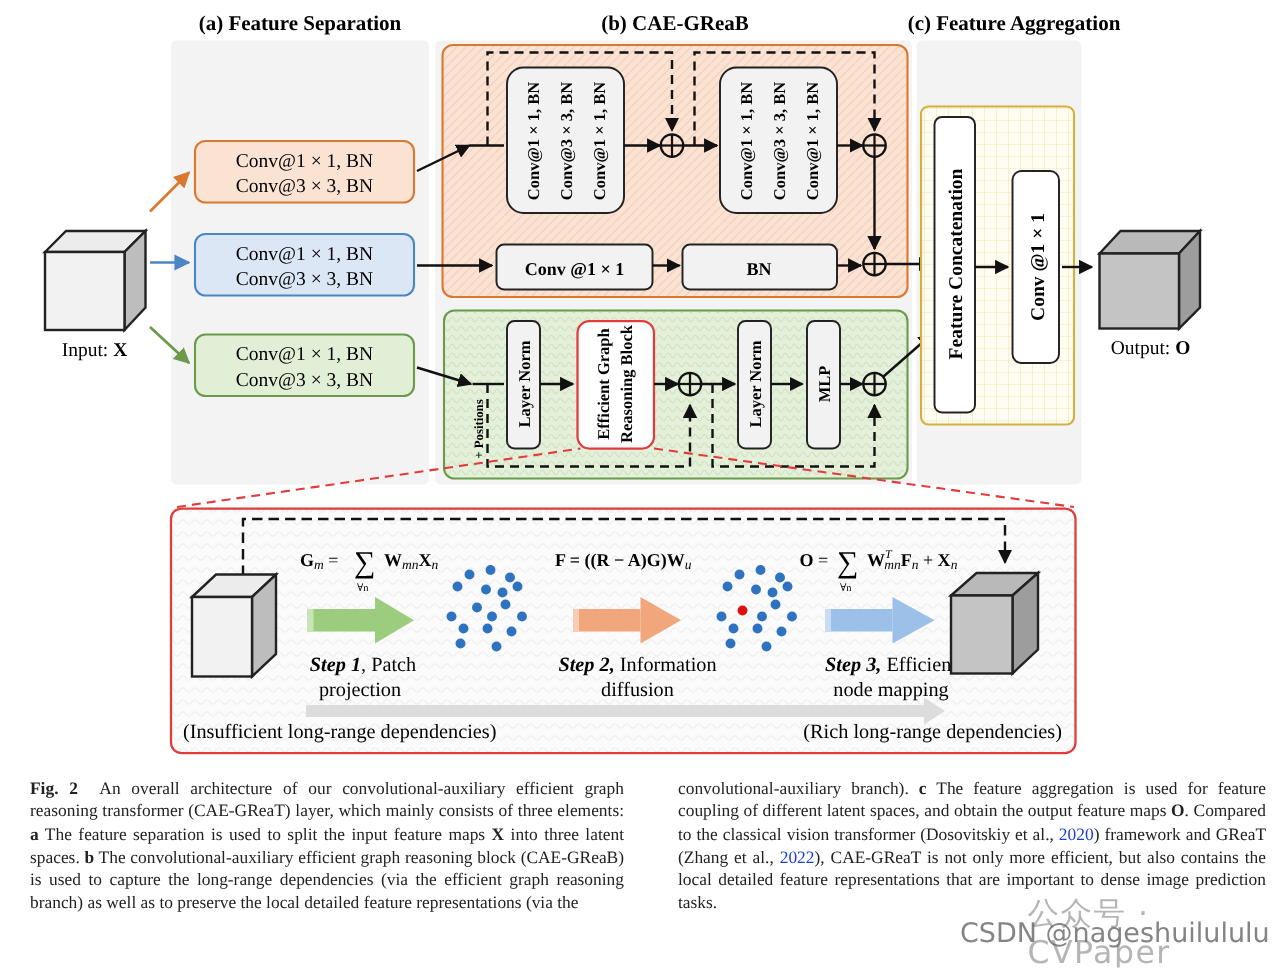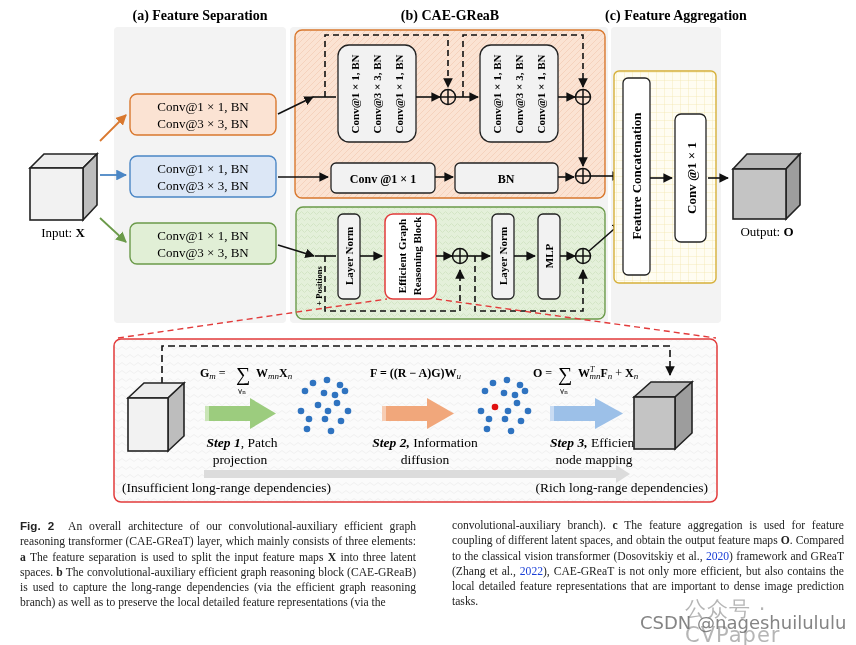--- a/index.html
+++ b/index.html
@@ -1,19 +1,19 @@
 <!DOCTYPE html>
 <html><head>
 <meta charset="utf-8">
 <style>
   html, body { margin:0; padding:0; background:#ffffff; }
   body { width:856px; height:645px; position:relative; overflow:hidden; font-family:"Liberation Serif", "DejaVu Serif", serif; color:#111; }
   #fig { position:absolute; left:0; top:0; }
   .caption { position:absolute; top:518px; font-size:11.6px; line-height:15.3px; color:#222; text-align:justify; }
-  .caption .figlabel { font-family:Liberation Sans, sans-serif; font-weight:bold; }
+  .caption .figlabel { font-family:Liberation Serif, serif; font-weight:bold; }
   .caption b { font-weight:bold; }
   .caption .cite { color:#1a3fd6; }
   #cap-left { left:20px; width:396px; }
   #cap-right { left:452px; width:392px; }
   .watermark { position:absolute; font-family:"DejaVu Sans", sans-serif; color:rgba(120,120,120,0.55); }
   #wm1 { left:685px; top:595px; font-size:21px; letter-spacing:1px; }
   #wm2 { left:640px; top:612px; font-size:18px; color:rgba(110,110,110,0.85); }
 </style>
 </head>
 <body>

